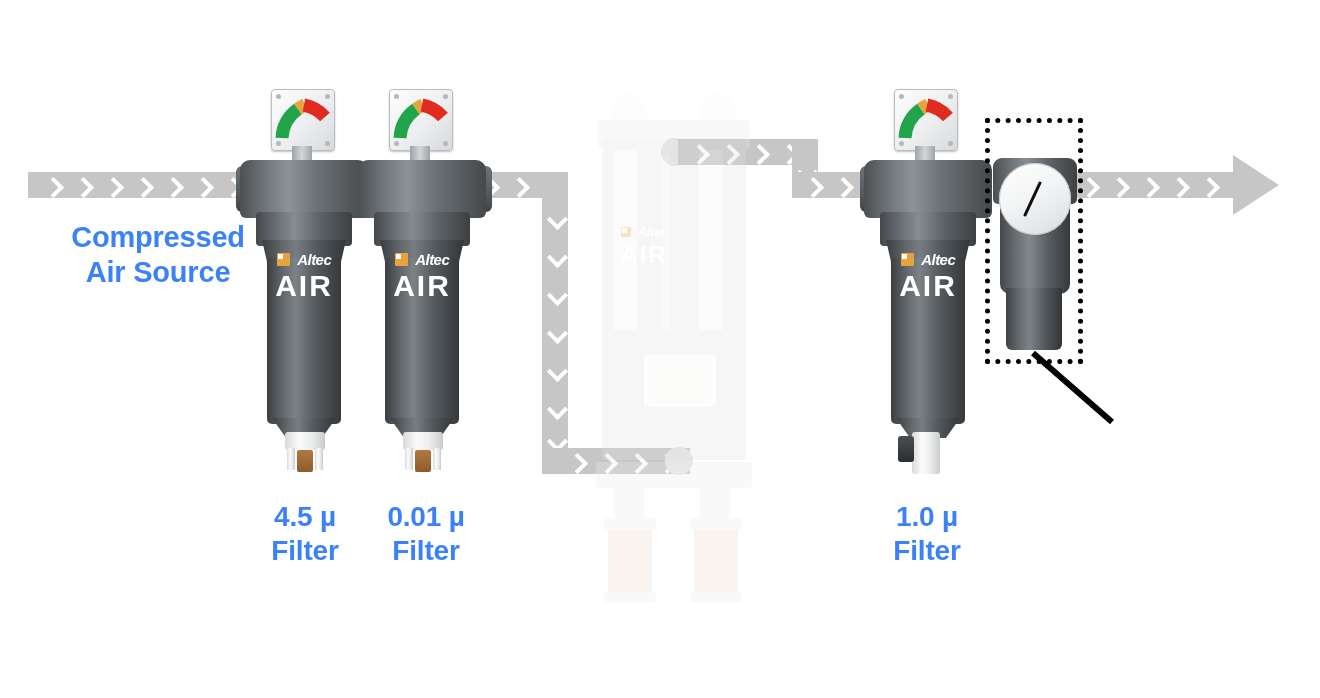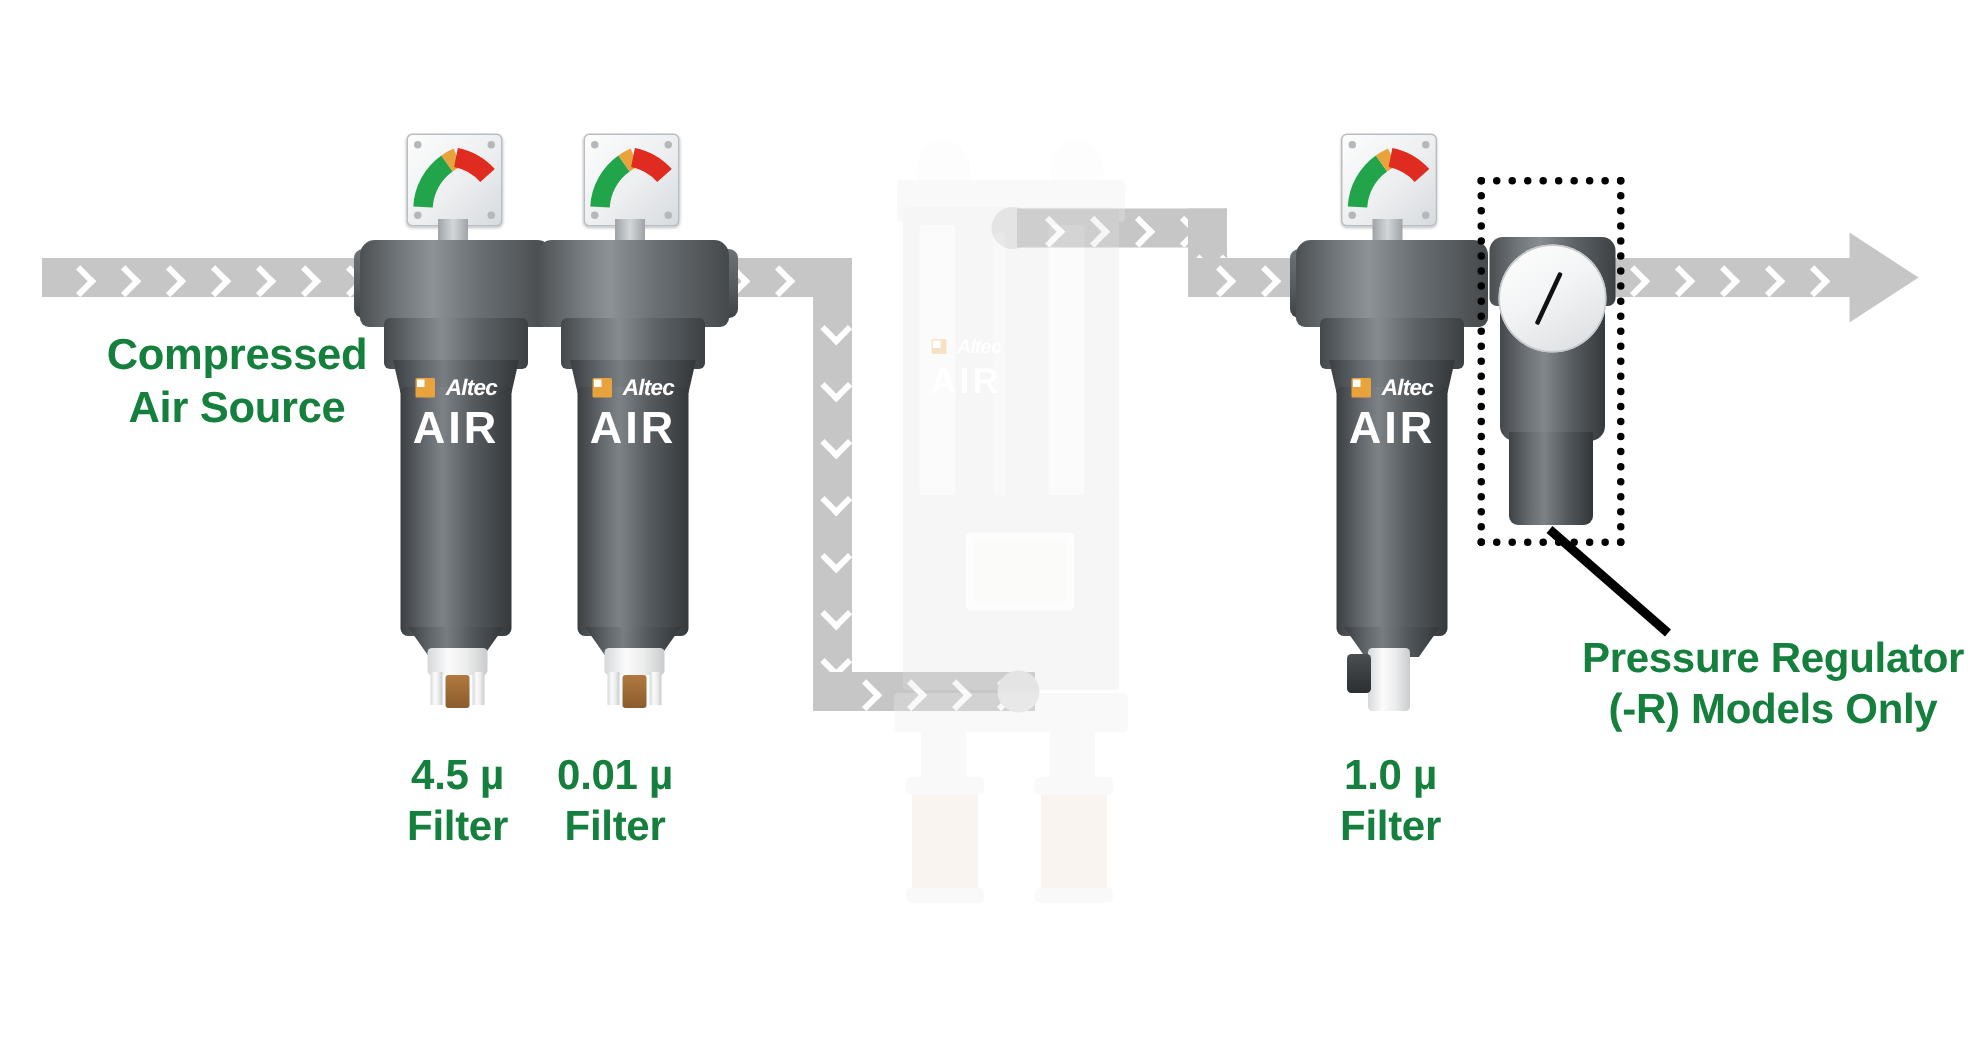--- a/index.html
+++ b/index.html
@@ -15,21 +15,21 @@
     position: relative;
     width: 1320px;
     height: 698px;
     background: #ffffff;
     overflow: hidden;
   }
 
   
   .label {
     position: absolute;
-    color: #15803d;
+    color: #3b82f6;
     font-family: "Liberation Sans", sans-serif;
     font-weight: 700;
     line-height: 1.22;
     white-space: pre-line;
     letter-spacing: -0.2px;
   }
   .label.big   { font-size: 29px; }
   .label.mid   { font-size: 28px; }
   .label.ctr   { text-align: center; }
 
@@ -440,22 +440,20 @@
     <line x1="3" y1="3" x2="82" y2="72" stroke="#000000" stroke-width="6"></line>
   </svg>
 
   <div class="label big ctr" style="left:28px;top:220px;width:260px;">Compressed
 Air Source</div>
 
 
   <div class="label mid ctr" style="left:246px;top:500px;width:118px;">4.5 µ
 Filter</div>
 
-  <div class="label mid ctr" style="left:349px;top:500px;width:122px;text-align:center;">0.01 µ
+  <div class="label mid ctr" style="left:365px;top:500px;width:122px;text-align:center;">0.01 µ
 Filter</div>
 
   <div class="label mid ctr" style="left:868px;top:500px;width:118px;">1.0 µ
 Filter</div>
 
-  <div class="label mid ctr" style="left:1048px;top:422px;width:268px;">Pressure Regulator
-(-R) Models Only</div>
 
 </div>
 
 </body></html>

